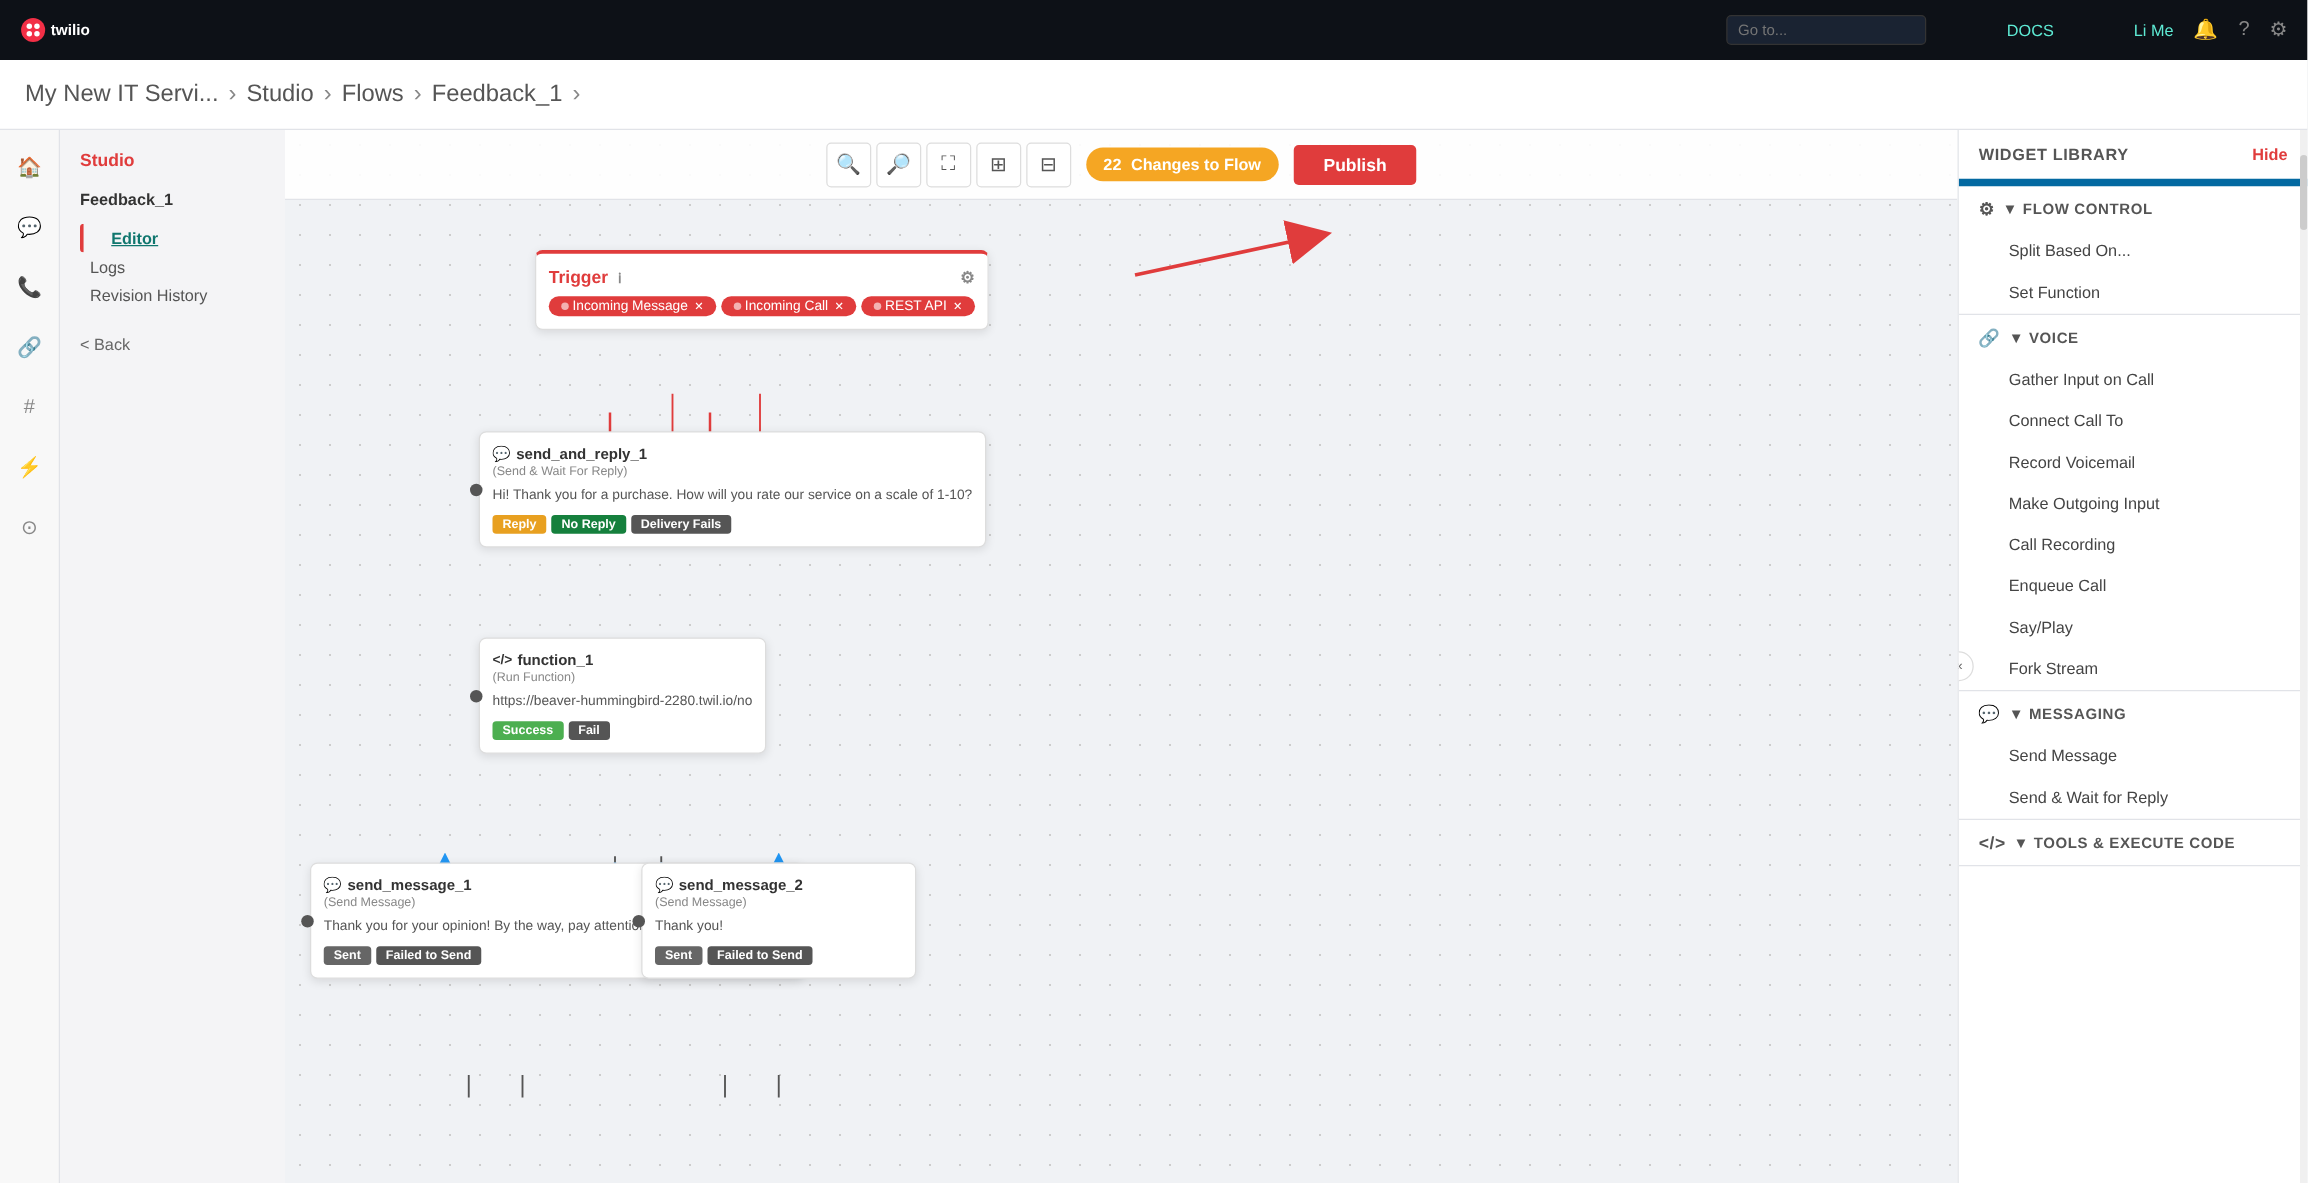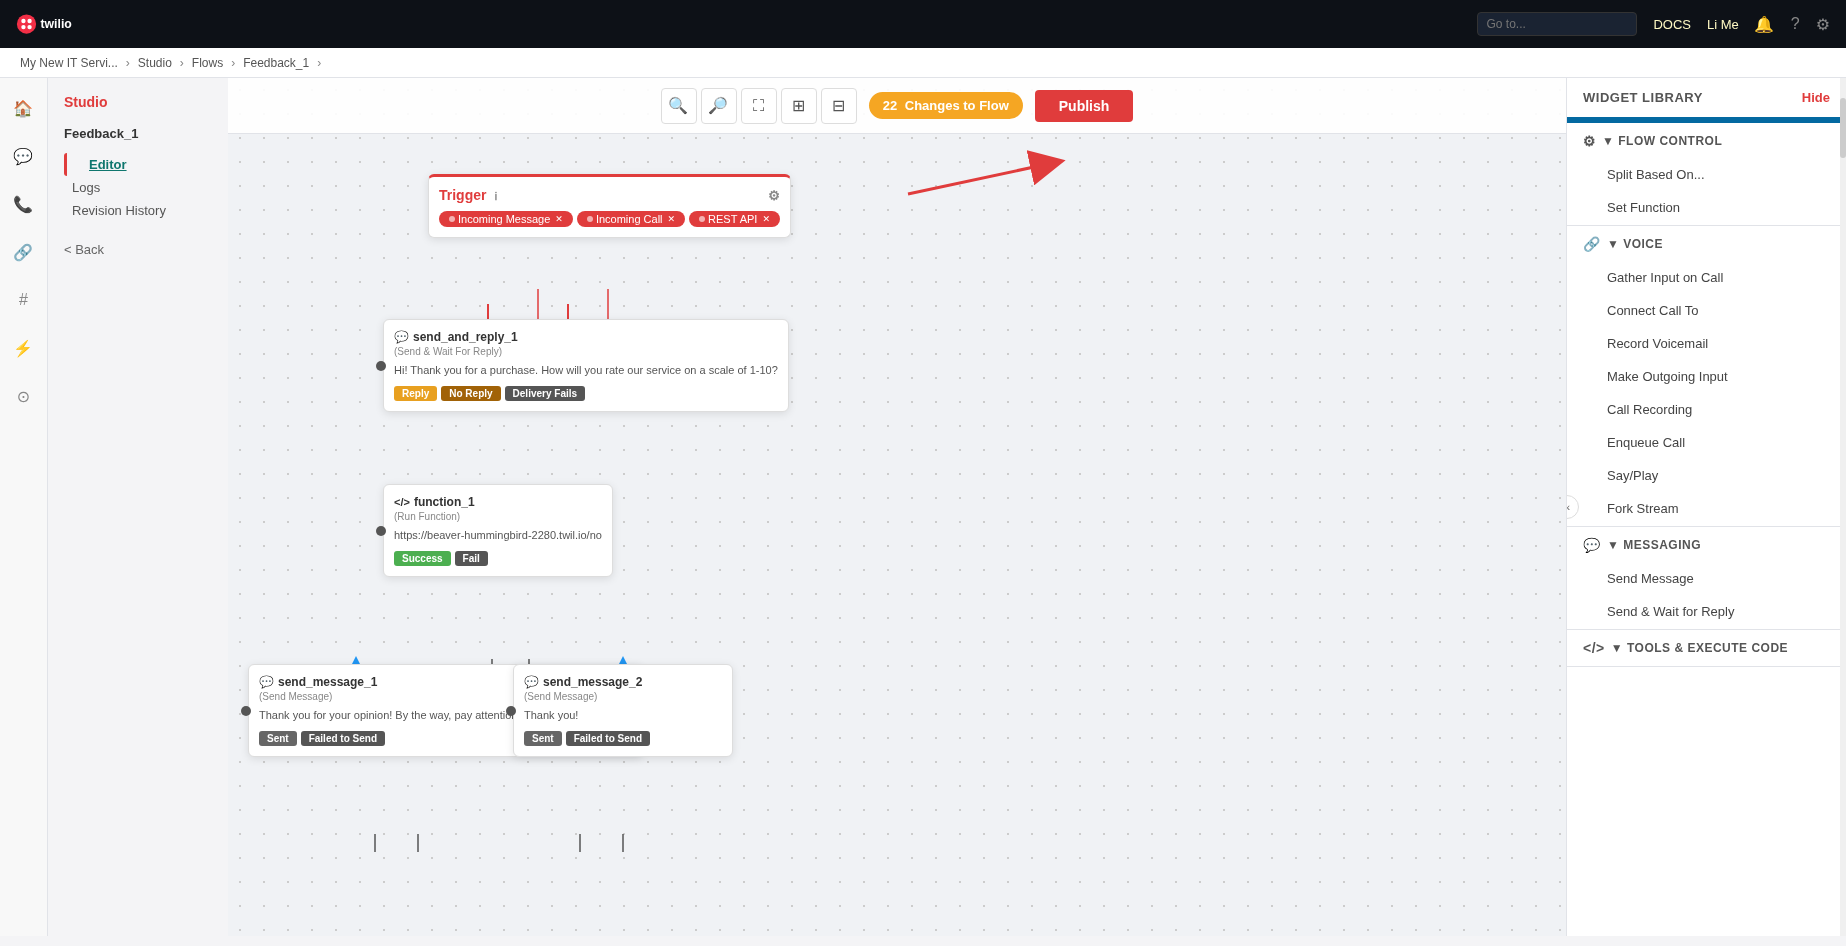--- a/index.html
+++ b/index.html
@@ -12,31 +12,31 @@
       display: flex;
       align-items: center;
       justify-content: space-between;
       padding: 0 16px;
       color: #fff;
       font-size: 13px;
     }
     .top-nav-left { display: flex; align-items: center; gap: 8px; }
     .twilio-logo { width: 70px; height: 22px; }
     .top-nav-right { display: flex; align-items: center; gap: 16px; font-size: 13px; color: #ccc; }
-    .nav-link { color: #fef9c3; cursor: pointer; display: flex; align-items: center; gap: 4px; }
+    .nav-link { color: #5eead4; cursor: pointer; display: flex; align-items: center; gap: 4px; margin-left: 48px; }
 
     
     .breadcrumb-bar {
-      height: 30px;
+      height: 56px;
       background: #fff;
       border-bottom: 1px solid #e1e3e8;
       display: flex;
       align-items: center;
       padding: 0 16px;
-      font-size: 12px;
+      font-size: 19px;
       color: #555;
     }
     .breadcrumb-bar span { color: #888; margin: 0 4px; }
 
     
     .main-layout {
       display: flex;
       height: calc(946px - 88px);
     }
     .sidebar-nav-icons {
@@ -265,21 +265,21 @@
       flex-wrap: wrap;
     }
     .node-tag {
       border-radius: 3px;
       padding: 2px 8px;
       font-size: 10px;
       font-weight: 600;
       color: #fff;
     }
     .tag-reply { background: #e8a020; }
-    .tag-noreply { background: #a16207; }
+    .tag-noreply { background: #15803d; }
     .tag-fail { background: #555; }
     .tag-success { background: #4caf50; }
     .tag-sent { background: #666; }
     .tag-failsend { background: #555; }
 
     
     .connections-svg {
       position: absolute;
       top: 0;
       left: 0;

